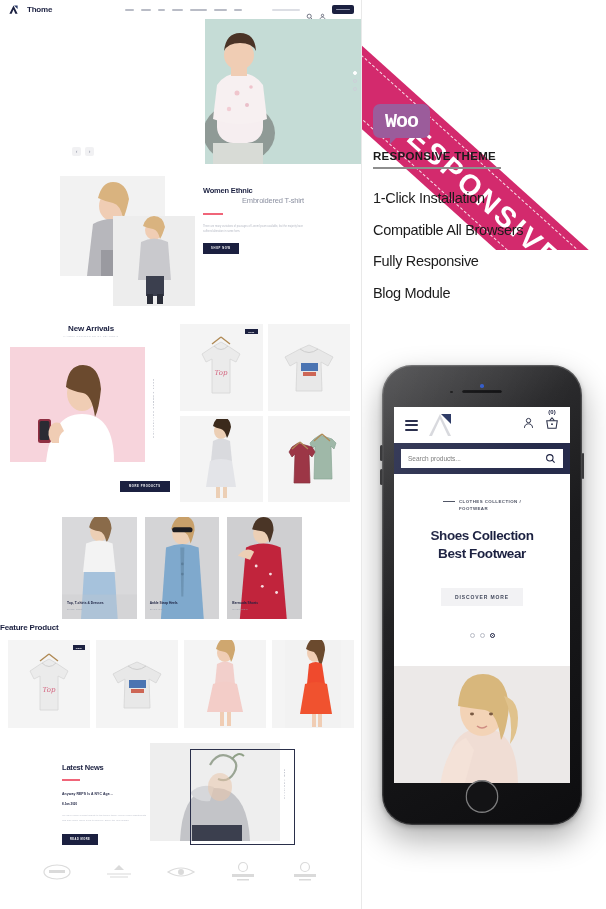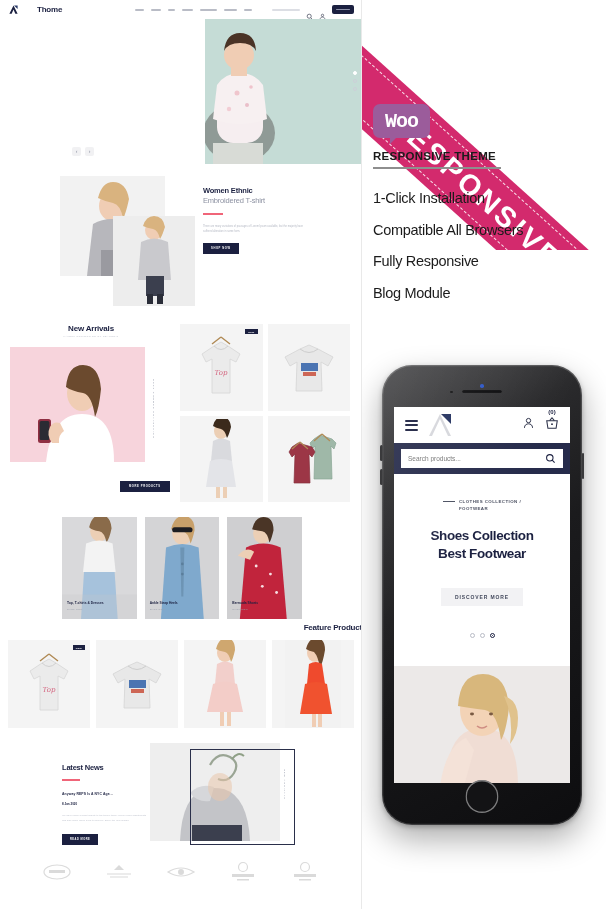--- a/index.html
+++ b/index.html
@@ -20,21 +20,21 @@
     background: #ffffff; overflow: hidden;
     border-right: 1px solid #e9e9e9;
   }
   .ds-inner { position: relative; width: 362px; }
 
   
   .ds-header {
     height: 19px; background:#fff; display:flex; align-items:center;
     padding: 0 8px; gap: 0;
   }
-  .ds-logo { display:flex; align-items:center; gap:18px; }
+  .ds-logo { display:flex; align-items:center; gap:8px; }
   .ds-logo-mark {
     width:11px; height:11px; position:relative; flex:none;
   }
   .ds-logo-mark svg { display:block; }
   .ds-logo-text { font-size:8px; font-weight:700; color:#1b2040; letter-spacing:-0.2px; }
   .ds-nav { display:flex; gap:7px; margin-left:73px; align-items:center; }
   .ds-nav span {
     display:block; height:2px; background:#b9bcc6; border-radius:1px;
     font-size:0; color:transparent; overflow:hidden;
   }
@@ -85,21 +85,21 @@
     position:absolute; left:5px; top:58px; writing-mode:vertical-rl; transform:rotate(180deg);
     font-size:2.6px; letter-spacing:.8px; color:#b0b4c0; font-weight:700;
   }
 
   
   .ds-ethnic { position:relative; height:155px; }
   .ds-eth-img1 { position:absolute; left:60px; top:12px; width:105px; height:100px; overflow:hidden; background:#efefef; }
   .ds-eth-img2 { position:absolute; left:113px; top:52px; width:82px; height:90px; overflow:hidden; background:#e6e6e6; }
   .ds-eth-txt { position:absolute; left:203px; top:22px; width:140px; }
   .ds-eth-t1 { font-size:7.5px; font-weight:700; color:#1b2040; letter-spacing:-0.2px; }
-  .ds-eth-t2 { font-size:7.5px; font-weight:400; color:#8d92a2; letter-spacing:-0.2px; margin-top:1px;}
+  .ds-eth-t2 { font-size:7.5px; font-weight:400; color:#8d92a2; letter-spacing:-0.2px; margin-top:1px;text-align:center;}
   .ds-eth-rule { width:20px;height:1.5px;background:#f06579;margin:8px 0 9px; }
   .ds-eth-p { font-size:2.6px; line-height:2.1; color:#b6bac4; width:110px; }
   .ds-eth-btn {
     margin-top:9px; display:inline-block; background:#1b2040; color:#fff;
     font-size:2.7px; letter-spacing:.6px; font-weight:700; padding:4px 8px; text-transform:uppercase;
   }
 
   
   .ds-na { position:relative; height:190px; }
   .ds-na-h { text-align:center; padding-right:180px; padding-top:5px; }
@@ -127,21 +127,21 @@
 
   
   .ds-cats { position:relative; height:110px; display:flex; gap:8px; padding:8px 60px 0 62px; }
   .ds-cat { flex:1; position:relative; background:#dcdcdc; overflow:hidden; }
   .ds-cat-cap { position:absolute; left:5px; bottom:8px; z-index:2; }
   .ds-cat-cap .t { font-size:3.3px; font-weight:700; color:#1b2040; line-height:1.5; }
   .ds-cat-cap .s { font-size:2.4px; color:#9ba0ac; margin-top:2px; letter-spacing:.3px; text-transform:uppercase;}
 
   
   .ds-fp { position:relative; height:120px; }
-  .ds-fp-title { text-align:right; font-size:8px; font-weight:700; color:#1b2040; padding-top:4px; letter-spacing:-0.2px;padding-left:20px;}
+  .ds-fp-title { text-align:left; font-size:8px; font-weight:700; color:#1b2040; padding-top:4px; letter-spacing:-0.2px;}
   .ds-fp-grid { display:flex; gap:6px; padding:8px 8px 0; }
   .ds-fp-cell { flex:1; height:88px; background:#f4f4f4; position:relative; overflow:hidden; display:flex; align-items:center; justify-content:center;}
 
   
   .ds-ln { position:relative; height:110px; }
   .ds-ln-left { position:absolute; left:62px; top:24px; width:95px; }
   .ds-ln-title { font-size:7.5px; font-weight:700; color:#1b2040; letter-spacing:-0.2px;}
   .ds-ln-rule { width:18px;height:1.5px;background:#f06579;margin:7px 0 11px;}
   .ds-ln-h { font-size:3.4px; font-weight:700; color:#1b2040; letter-spacing:.1px;}
   .ds-ln-date { font-size:3px; font-weight:700; color:#1b2040; margin-top:6px;}

